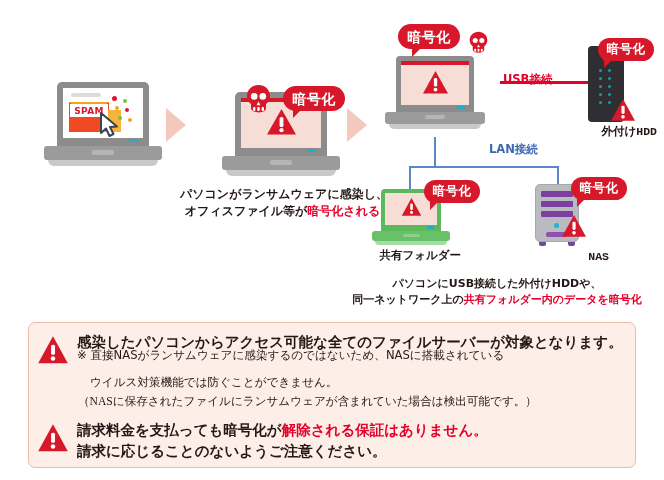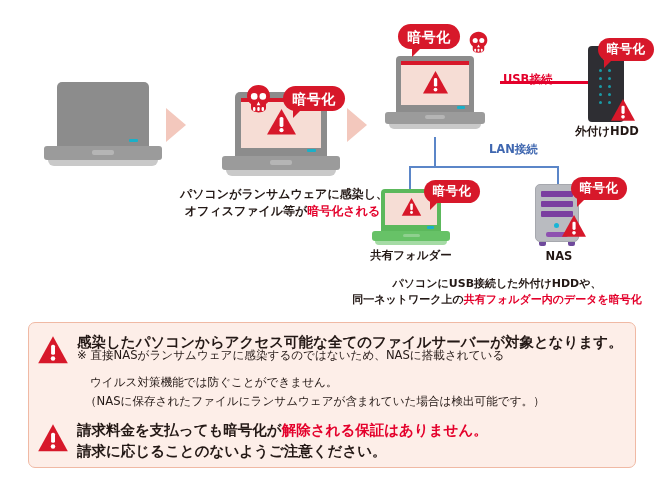--- a/index.html
+++ b/index.html
@@ -47,25 +47,26 @@
     position:absolute;
     text-align:center;
     font-weight:bold;
     line-height:1.45;
     color:#231815;
     white-space:nowrap;
   }
   .caption .hl{color:#e4002b;}
   .devlabel{
     position:absolute;
-    text-align:center;
+    text-align:right;
     font-weight:bold;
     line-height:1.35;
     color:#231815;
     white-space:nowrap;
+    font-family:Liberation Mono, monospace;
   }
 
   
   .step-arrow{
     position:absolute;
     width:0;height:0;
     border-style:solid;
     border-width:17px 0 17px 20px;
     border-color:transparent transparent transparent #f3c8bd;
   }
@@ -114,20 +115,40 @@
   .skull{position:absolute;}
 </style>
 </head>
 <body>
 
 <div class="stage">
 
   <div class="laptop" style="left:44px;top:82px;width:118px;height:88px;">
 
     <div class="lp-lid" style="left:13px;top:0;width:92px;height:64px;background:#8c8c8c;border-radius:5px 5px 0 0;"></div>
+    <div class="lp-screen" style="left:19px;top:6px;width:80px;height:50px;background:#ffffff;">
+
+      <div class="abs" style="left:8px;top:5px;width:30px;height:4px;background:#dcdcdc;border-radius:2px;"></div>
+      <div class="abs" style="left:6px;top:14px;width:40px;height:30px;background:#ef4a23;"></div>
+      <div class="abs" style="left:6px;top:14px;width:0;height:0;border-style:solid;border-width:15px 20px 0 20px;border-color:#f6a21d transparent transparent transparent;"></div>
+      <div class="abs" style="left:38px;top:22px;width:20px;height:22px;background:#f8b33c;"></div>
+      <div class="abs" style="left:7px;top:16px;width:38px;height:13px;background:#ffffff;display:flex;align-items:center;justify-content:center;">
+        <span style="font-size:9px;font-weight:bold;color:#d7182a;letter-spacing:0.3px;">SPAM</span>
+      </div>
+      <div class="abs" style="left:49px;top:8px;width:5px;height:5px;background:#d7182a;border-radius:50%;"></div>
+      <div class="abs" style="left:60px;top:11px;width:4px;height:4px;background:#7fbc42;border-radius:50%;"></div>
+      <div class="abs" style="left:52px;top:18px;width:4px;height:4px;background:#f6a21d;border-radius:50%;"></div>
+      <div class="abs" style="left:62px;top:20px;width:4px;height:4px;background:#d7182a;border-radius:50%;"></div>
+      <div class="abs" style="left:55px;top:28px;width:4px;height:4px;background:#7fbc42;border-radius:50%;"></div>
+      <div class="abs" style="left:65px;top:30px;width:4px;height:4px;background:#f6a21d;border-radius:50%;"></div>
+
+      <svg class="abs" style="left:36px;top:24px;" width="22" height="26" viewBox="0 0 22 26">
+        <path d="M2 1 L2 21 L7 16.5 L10.5 24 L14.5 22 L11 15 L18 14.5 Z" fill="#ffffff" stroke="#3c4450" stroke-width="2" stroke-linejoin="round"></path>
+      </svg>
+    </div>
     <div class="lp-base" style="left:0;top:64px;width:118px;height:14px;background:#9b9b9b;border-radius:3px;"></div>
     <div class="lp-foot" style="left:4px;top:78px;width:110px;height:6px;background:#c9c9c9;border-radius:0 0 6px 6px;"></div>
     <div class="lp-pad" style="left:48px;top:68px;width:22px;height:5px;background:#b5b5b5;"></div>
     <div class="abs" style="left:85px;top:57px;width:9px;height:3px;background:#1ab0c8;border-radius:1px;"></div>
   </div>
 
 
   <div class="step-arrow" style="left:166px;top:108px;"></div>
 
   <div class="laptop" style="left:222px;top:92px;width:118px;height:88px;">
@@ -289,21 +310,21 @@
 
     <div class="notice-block" style="left:0;top:0;width:608px;">
       <svg class="n-icon" style="left:8px;top:12px;" width="32" height="30" viewBox="0 0 27 25">
         <path d="M13.5 1 L26 23.6 L1 23.6 Z" fill="#d7182a"></path>
         <rect x="11.9" y="8" width="3.3" height="8.6" rx="1.4" fill="#ffffff"></rect>
         <circle cx="13.5" cy="19.6" r="1.9" fill="#ffffff"></circle>
       </svg>
       <div class="n-head" style="position:absolute;left:48px;top:10px;">感染したパソコンからアクセス可能な全てのファイルサーバーが対象となります。</div>
       <div class="n-sub" style="position:absolute;left:48px;top:24px;">※ 直接NASがランサムウェアに感染するのではないため、NASに搭載されている</div>
       <div class="n-sub" style="position:absolute;left:61px;top:51px;">ウイルス対策機能では防ぐことができません。</div>
-      <div class="n-sub" style="position:absolute;left:56px;top:70px;">（NASに保存されたファイルにランサムウェアが含まれていた場合は検出可能です。）</div>
+      <div class="n-sub" style="position:absolute;left:49px;top:70px;font-family:Liberation Serif, serif;">（NASに保存されたファイルにランサムウェアが含まれていた場合は検出可能です。）</div>
     </div>
 
     <div class="notice-block" style="left:0;top:94px;width:608px;">
       <svg class="n-icon" style="left:8px;top:6px;" width="32" height="30" viewBox="0 0 27 25">
         <path d="M13.5 1 L26 23.6 L1 23.6 Z" fill="#d7182a"></path>
         <rect x="11.9" y="8" width="3.3" height="8.6" rx="1.4" fill="#ffffff"></rect>
         <circle cx="13.5" cy="19.6" r="1.9" fill="#ffffff"></circle>
       </svg>
       <div class="n-head" style="position:absolute;left:48px;top:4px;">
         <span>請求料金を支払っても暗号化が</span><span class="n-red">解除される保証はありません。</span>

